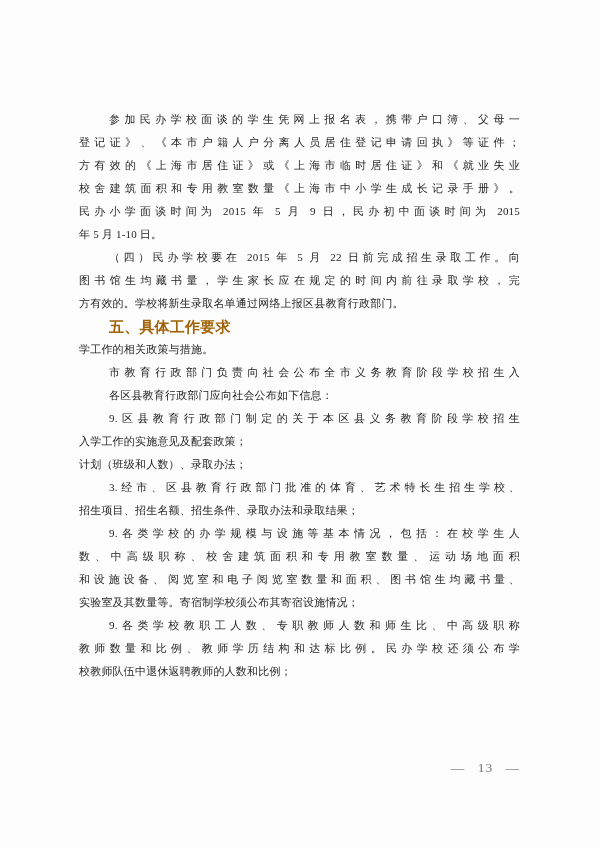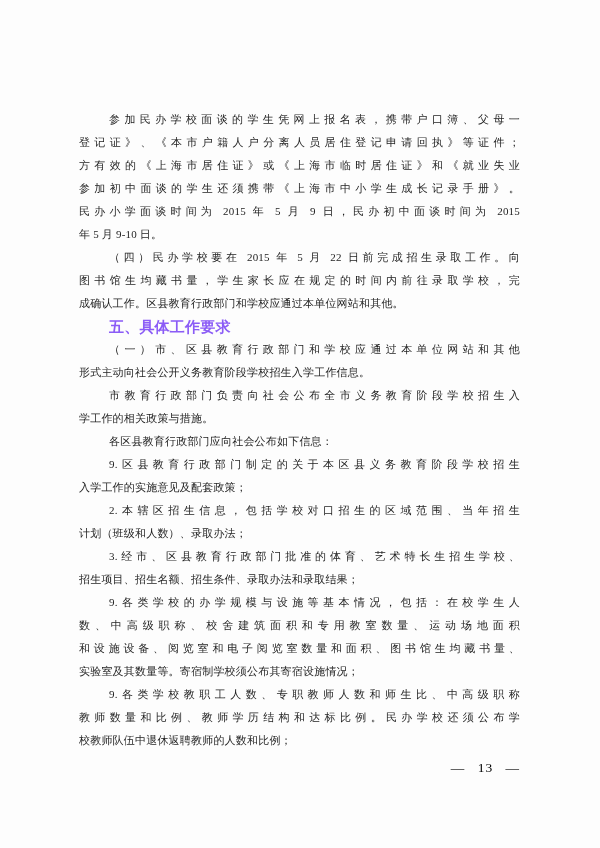--- a/index.html
+++ b/index.html
@@ -31,73 +31,68 @@
     text-align-last: justify;
     overflow: hidden;
     white-space: normal;
   }
   .line.first { text-indent: 30px; }
   .line.last { text-align-last: left; }
   .block.heading .line {
     font-family: "Liberation Sans", "DejaVu Sans", sans-serif;
     font-weight: bold;
     font-size: 15px;
-    color: #8b5cf6;
+    color: #a16207;
   }
   .footer {
     position: absolute;
     left: 79px;
     top: 760px;
     width: 441px;
     text-align: right;
     font-size: 13.5px;
     line-height: 16px;
-    color: #000000;
+    color: #737373;
     word-spacing: 8px;
     letter-spacing: 1px;
   }
 </style>
 </head>
 <body style="background: rgb(253, 253, 253);">
 
 <div class="page" style="color: rgb(31, 31, 31);">
   <div class="text-block">
       <div class="block">
         <div class="line first">参加民办学校面谈的学生凭网上报名表，携带户口簿、父母一</div>
         <div class="line">登记证》、《本市户籍人户分离人员居住登记申请回执》等证件；</div>
         <div class="line">方有效的《上海市居住证》或《上海市临时居住证》和《就业失业</div>
-        <div class="line">参加初中面谈的学生还须携带《上海市中小学生成长记录手册》。</div>
+        <div class="line">校舍建筑面积和专用教室数量《上海市中小学生成长记录手册》。</div>
         <div class="line">民办小学面谈时间为 2015 年 5 月 9 日，民办初中面谈时间为 2015</div>
-        <div class="line last">年 5 月 9-10 日。</div>
+        <div class="line last">年 5 月 1-10 日。</div>
       </div>
       <div class="block">
         <div class="line first">（四）民办学校要在 2015 年 5 月 22 日前完成招生录取工作。向</div>
         <div class="line">图书馆生均藏书量，学生家长应在规定的时间内前往录取学校，完</div>
-        <div class="line last">成确认工作。区县教育行政部门和学校应通过本单位网站和其他。</div>
+        <div class="line last">方有效的。学校将新生录取名单通过网络上报区县教育行政部门。</div>
       </div>
       <div class="block heading">
         <div class="line first last">五、具体工作要求</div>
       </div>
       <div class="block">
-        <div class="line first">（一）市、区县教育行政部门和学校应通过本单位网站和其他</div>
-        <div class="line last">形式主动向社会公开义务教育阶段学校招生入学工作信息。</div>
-      </div>
-      <div class="block">
+        <div class="line last">学工作的相关政策与措施。</div>
         <div class="line first">市教育行政部门负责向社会公布全市义务教育阶段学校招生入</div>
-        <div class="line last">学工作的相关政策与措施。</div>
       </div>
       <div class="block">
         <div class="line first last">各区县教育行政部门应向社会公布如下信息：</div>
       </div>
       <div class="block">
         <div class="line first">9.区县教育行政部门制定的关于本区县义务教育阶段学校招生</div>
         <div class="line last">入学工作的实施意见及配套政策；</div>
       </div>
       <div class="block">
-        <div class="line first">2.本辖区招生信息，包括学校对口招生的区域范围、当年招生</div>
         <div class="line last">计划（班级和人数）、录取办法；</div>
       </div>
       <div class="block">
         <div class="line first">3.经市、区县教育行政部门批准的体育、艺术特长生招生学校、</div>
         <div class="line last">招生项目、招生名额、招生条件、录取办法和录取结果；</div>
       </div>
       <div class="block">
         <div class="line first">9.各类学校的办学规模与设施等基本情况，包括：在校学生人</div>
         <div class="line">数、中高级职称、校舍建筑面积和专用教室数量、运动场地面积</div>
         <div class="line">和设施设备、阅览室和电子阅览室数量和面积、图书馆生均藏书量、</div>

